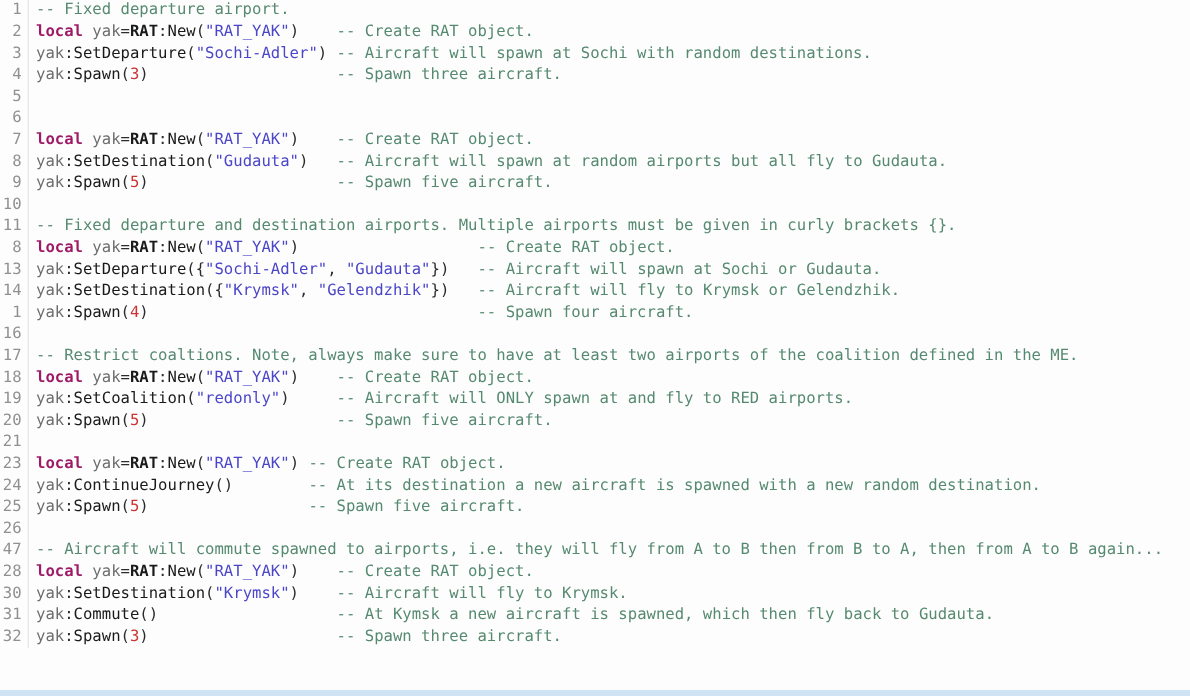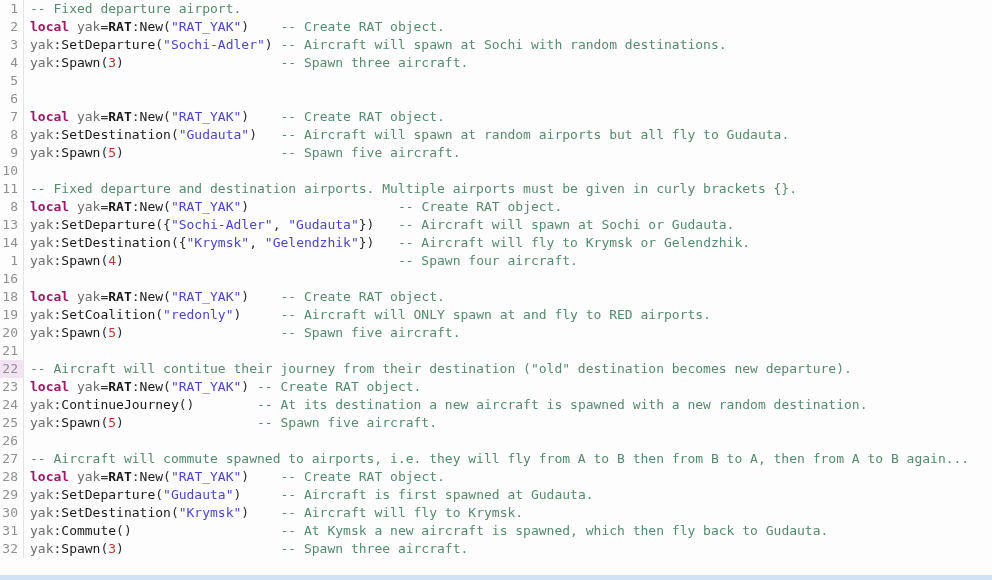--- a/index.html
+++ b/index.html
@@ -120,66 +120,62 @@
       </div>
       <div class="row">
         <div class="gutter">1</div>
         <div class="codecell"><span class="tok-id">yak</span><span class="tok-pl">:</span><span class="tok-fn">Spawn</span><span class="tok-pl">(</span><span class="tok-nu">4</span><span class="tok-pl">)</span><span class="tok-pl">                                   </span><span class="tok-cm">-- Spawn four aircraft.</span></div>
       </div>
       <div class="row">
         <div class="gutter">16</div>
         <div class="codecell"></div>
       </div>
       <div class="row">
+        <div class="gutter">17</div>
+        <div class="codecell"><span class="tok-cm">-- Restrict coaltions. Note, always make sure to have at least two airports of the coalition defined in the ME.</span></div>
+      </div>
+      <div class="row">
         <div class="gutter">18</div>
         <div class="codecell"><span class="tok-kw">local</span><span class="tok-pl"> </span><span class="tok-id">yak</span><span class="tok-pl">=</span><span class="tok-cl">RAT</span><span class="tok-pl">:</span><span class="tok-fn">New</span><span class="tok-pl">(</span><span class="tok-st">"RAT_YAK"</span><span class="tok-pl">)</span><span class="tok-pl">    </span><span class="tok-cm">-- Create RAT object.</span></div>
       </div>
       <div class="row">
         <div class="gutter">19</div>
         <div class="codecell"><span class="tok-id">yak</span><span class="tok-pl">:</span><span class="tok-fn">SetCoalition</span><span class="tok-pl">(</span><span class="tok-st">"redonly"</span><span class="tok-pl">)</span><span class="tok-pl">     </span><span class="tok-cm">-- Aircraft will ONLY spawn at and fly to RED airports.</span></div>
       </div>
       <div class="row">
         <div class="gutter">20</div>
         <div class="codecell"><span class="tok-id">yak</span><span class="tok-pl">:</span><span class="tok-fn">Spawn</span><span class="tok-pl">(</span><span class="tok-nu">5</span><span class="tok-pl">)</span><span class="tok-pl">                    </span><span class="tok-cm">-- Spawn five aircraft.</span></div>
       </div>
       <div class="row">
         <div class="gutter">21</div>
         <div class="codecell"></div>
-      </div>
-      <div class="row">
-        <div class="gutter hl">22</div>
-        <div class="codecell"><span class="tok-cm">-- Aircraft will contitue their journey from their destination ("old" destination becomes new departure).</span></div>
       </div>
       <div class="row">
         <div class="gutter">23</div>
         <div class="codecell"><span class="tok-kw">local</span><span class="tok-pl"> </span><span class="tok-id">yak</span><span class="tok-pl">=</span><span class="tok-cl">RAT</span><span class="tok-pl">:</span><span class="tok-fn">New</span><span class="tok-pl">(</span><span class="tok-st">"RAT_YAK"</span><span class="tok-pl">)</span><span class="tok-pl"> </span><span class="tok-cm">-- Create RAT object.</span></div>
       </div>
       <div class="row">
         <div class="gutter">24</div>
         <div class="codecell"><span class="tok-id">yak</span><span class="tok-pl">:</span><span class="tok-fn">ContinueJourney</span><span class="tok-pl">()</span><span class="tok-pl">        </span><span class="tok-cm">-- At its destination a new aircraft is spawned with a new random destination.</span></div>
       </div>
       <div class="row">
         <div class="gutter">25</div>
         <div class="codecell"><span class="tok-id">yak</span><span class="tok-pl">:</span><span class="tok-fn">Spawn</span><span class="tok-pl">(</span><span class="tok-nu">5</span><span class="tok-pl">)</span><span class="tok-pl">                 </span><span class="tok-cm">-- Spawn five aircraft.</span></div>
       </div>
       <div class="row">
         <div class="gutter">26</div>
         <div class="codecell"></div>
       </div>
       <div class="row">
-        <div class="gutter">27</div>
+        <div class="gutter">47</div>
         <div class="codecell"><span class="tok-cm">-- Aircraft will commute spawned to airports, i.e. they will fly from A to B then from B to A, then from A to B again...</span></div>
       </div>
       <div class="row">
         <div class="gutter">28</div>
         <div class="codecell"><span class="tok-kw">local</span><span class="tok-pl"> </span><span class="tok-id">yak</span><span class="tok-pl">=</span><span class="tok-cl">RAT</span><span class="tok-pl">:</span><span class="tok-fn">New</span><span class="tok-pl">(</span><span class="tok-st">"RAT_YAK"</span><span class="tok-pl">)</span><span class="tok-pl">    </span><span class="tok-cm">-- Create RAT object.</span></div>
-      </div>
-      <div class="row">
-        <div class="gutter">29</div>
-        <div class="codecell"><span class="tok-id">yak</span><span class="tok-pl">:</span><span class="tok-fn">SetDeparture</span><span class="tok-pl">(</span><span class="tok-st">"Gudauta"</span><span class="tok-pl">)</span><span class="tok-pl">     </span><span class="tok-cm">-- Aircraft is first spawned at Gudauta.</span></div>
       </div>
       <div class="row">
         <div class="gutter">30</div>
         <div class="codecell"><span class="tok-id">yak</span><span class="tok-pl">:</span><span class="tok-fn">SetDestination</span><span class="tok-pl">(</span><span class="tok-st">"Krymsk"</span><span class="tok-pl">)</span><span class="tok-pl">    </span><span class="tok-cm">-- Aircraft will fly to Krymsk.</span></div>
       </div>
       <div class="row">
         <div class="gutter">31</div>
         <div class="codecell"><span class="tok-id">yak</span><span class="tok-pl">:</span><span class="tok-fn">Commute</span><span class="tok-pl">()</span><span class="tok-pl">                   </span><span class="tok-cm">-- At Kymsk a new aircraft is spawned, which then fly back to Gudauta.</span></div>
       </div>
       <div class="row">

